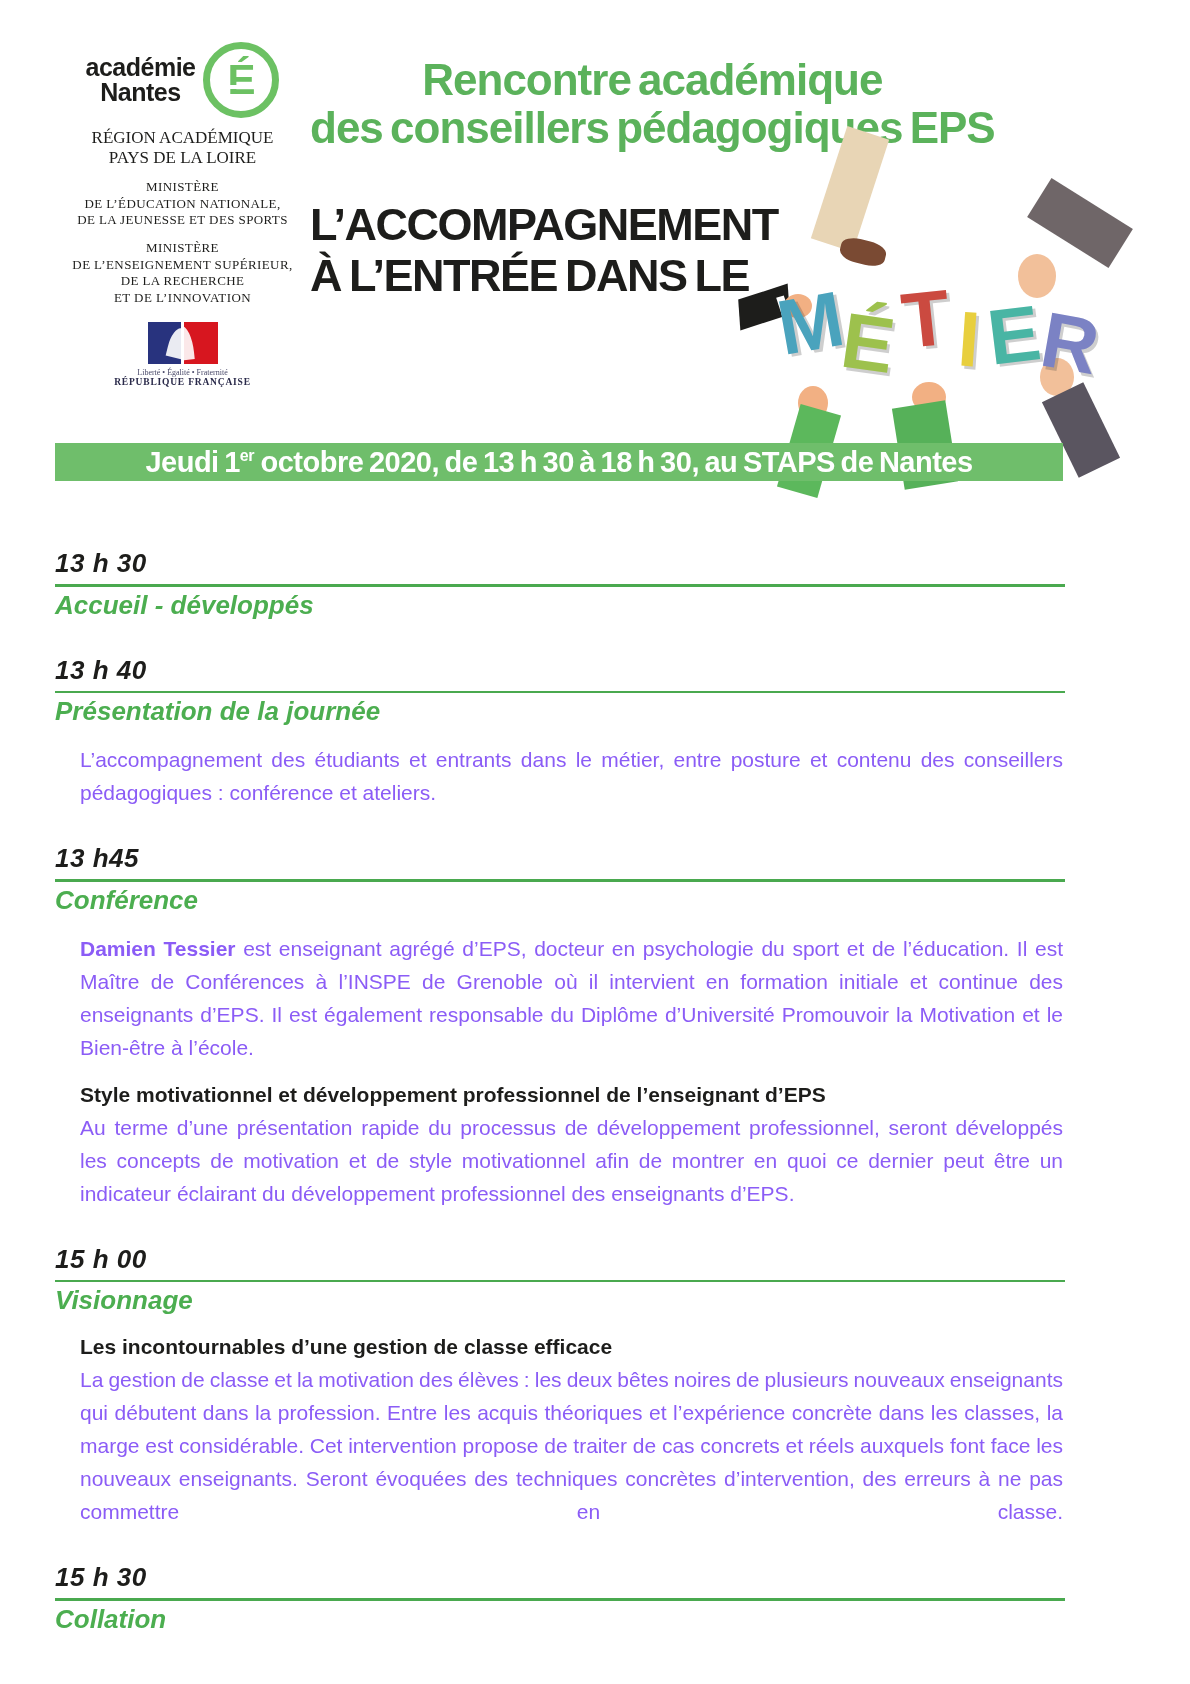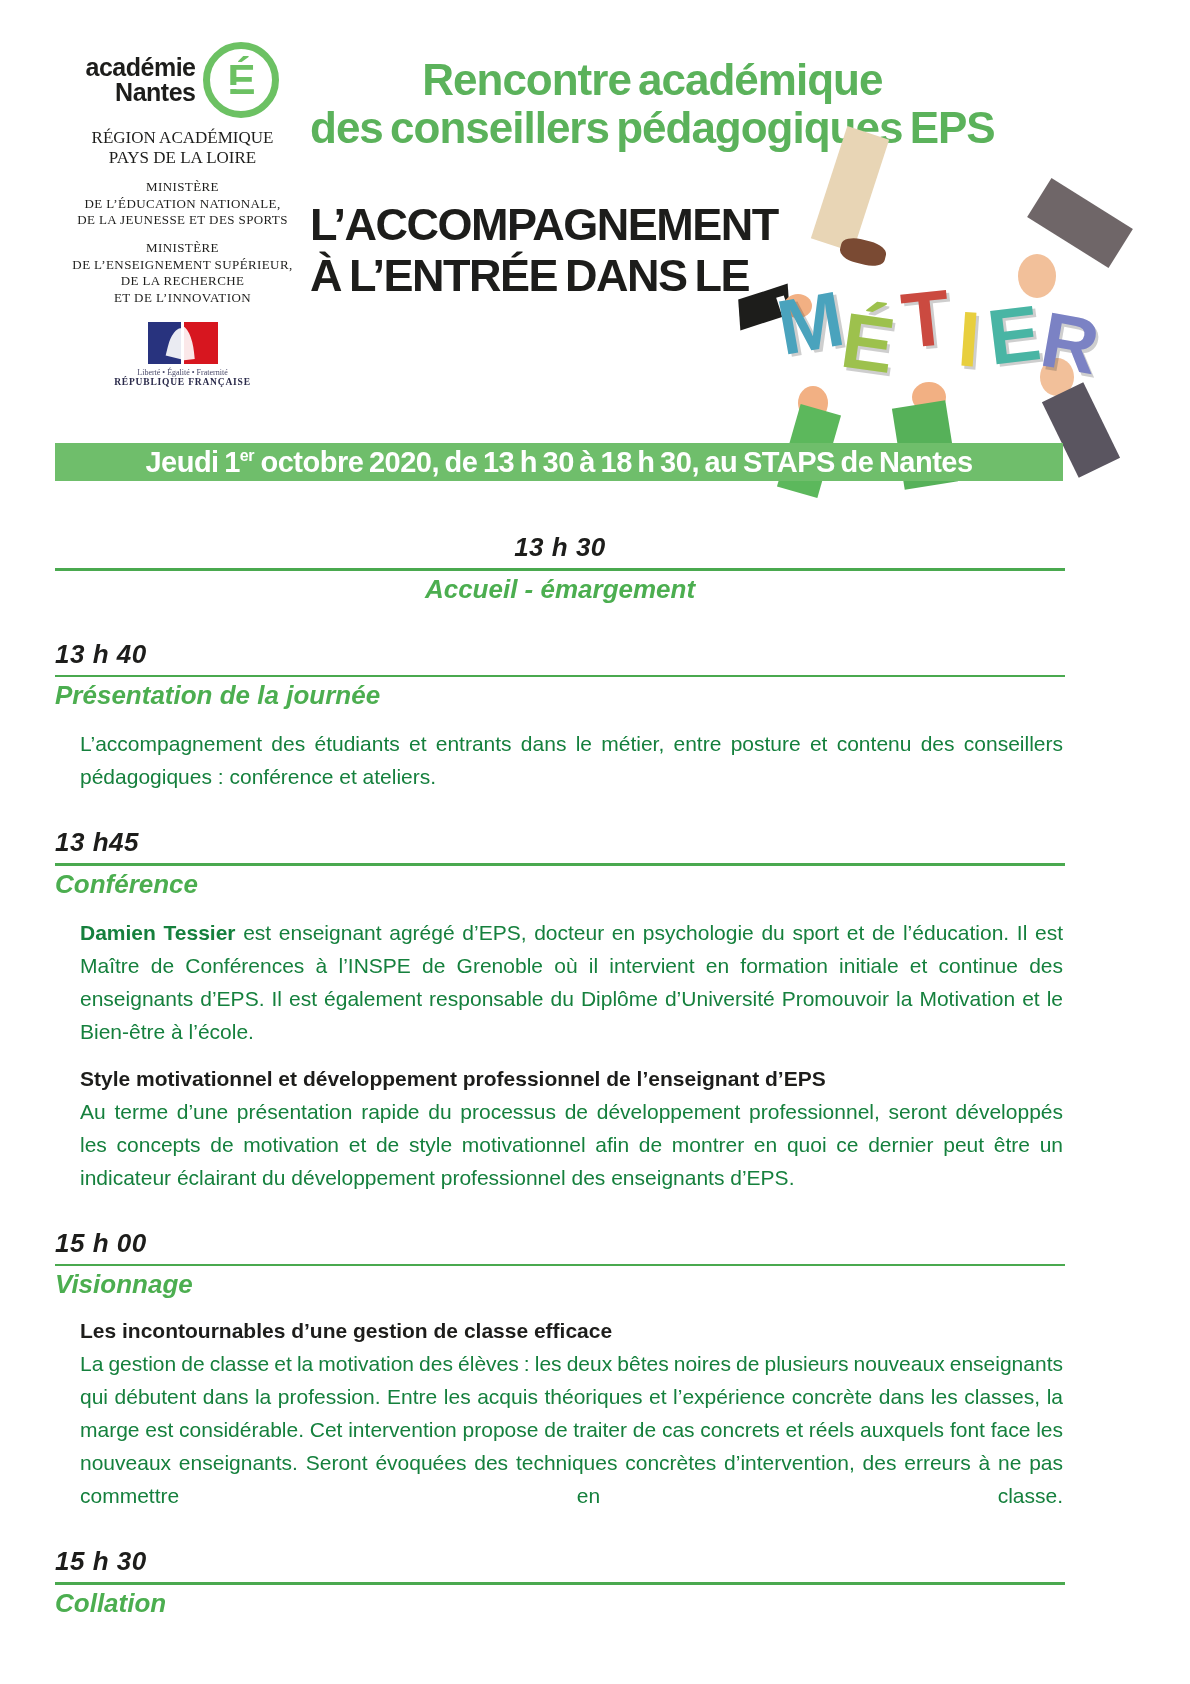--- a/index.html
+++ b/index.html
@@ -5,21 +5,21 @@
   html,body { margin:0; padding:0; background:#888; }
   .page {
     position:relative; width:1190px; height:1684px; margin:0 auto;
     background:#ffffff; overflow:hidden;
     font-family:"Liberation Sans", sans-serif; color:#1d1d1b;
   }
 
   
   .brand { position:absolute; left:55px; top:42px; width:255px; text-align:center; }
   .brand-row { display:flex; align-items:center; justify-content:center; margin-bottom:4px; }
-  .brand-name { font-weight:bold; font-size:25px; line-height:1.02; text-align:right; letter-spacing:-0.5px; }
+  .brand-name { font-weight:bold; font-size:25px; line-height:1.02; text-align:center; letter-spacing:-0.5px; }
   .brand-circle {
     width:62px; height:62px; border:7px solid #6cc163; border-radius:50%;
     margin-left:8px; position:relative; display:flex; align-items:center; justify-content:center;
     color:#6cc163; font-weight:bold; font-size:42px; line-height:1; flex:0 0 auto;
   }
   .brand-circle::before, .brand-circle::after {
     content:""; position:absolute; left:8%; width:84%; height:4px; background:#fff;
   }
   .brand-circle::before { top:38%; }
   .brand-circle::after { top:58%; }
@@ -71,26 +71,26 @@
   .banner {
     position:absolute; left:55px; top:443px; width:1008px; height:38px; background:#6fbe6b;
     color:#fff; font-weight:bold; font-size:29px; letter-spacing:-0.5px; word-spacing:-2px;
     display:flex; align-items:center; justify-content:center; z-index:5; white-space:nowrap;
   }
   .banner sup { font-size:16px; line-height:0; vertical-align:super; margin-right:1px; }
 
   
   .schedule { position:absolute; left:55px; top:532px; width:1010px; }
   .section { margin-top:34px; }
-  .section:first-child { margin-top:0;text-align:center; }
+  .section:first-child { margin-top:16px; }
   .time { font-size:26px; font-weight:bold; font-style:italic; letter-spacing:0.5px; }
   .rule { height:2.5px; background:#4aa94f; margin:5px 0 3px 0; }
   .sec-title { font-size:26px; font-weight:bold; font-style:italic; color:#4cae50; }
   .para { margin:16px 0 0 25px; width:983px; font-size:21px; line-height:33px;
-          text-align:justify; color:#15803d; }
+          text-align:justify; color:#8b5cf6; }
   .para .lead { font-weight:bold; }
   .talk-title { margin:14px 0 0 25px; width:983px; font-size:21px; line-height:33px; font-weight:bold; }
   .talk-body { margin:0 0 0 25px; }
   .justify-last { text-align-last:justify; word-spacing:-1px; }
 </style>
 </head>
 <body>
 
 <div class="page">
 
@@ -163,21 +163,21 @@
     <span>
       <span>Jeudi 1</span><sup>er</sup><span> octobre 2020, de 13 h 30 à 18 h 30, au STAPS de Nantes</span>
     </span>
   </div>
 
   <div class="schedule">
 
     <div class="section">
       <div class="time">13 h 30</div>
       <div class="rule"></div>
-      <div class="sec-title">Accueil - émargement</div>
+      <div class="sec-title">Accueil - développés</div>
     </div>
 
     <div class="section">
       <div class="time">13 h 40</div>
       <div class="rule"></div>
       <div class="sec-title">Présentation de la journée</div>
       <p class="para">L’accompagnement des étudiants et entrants dans le métier, entre posture et contenu des conseillers pédagogiques : conférence et ateliers.</p>
     </div>
 
     <div class="section">

